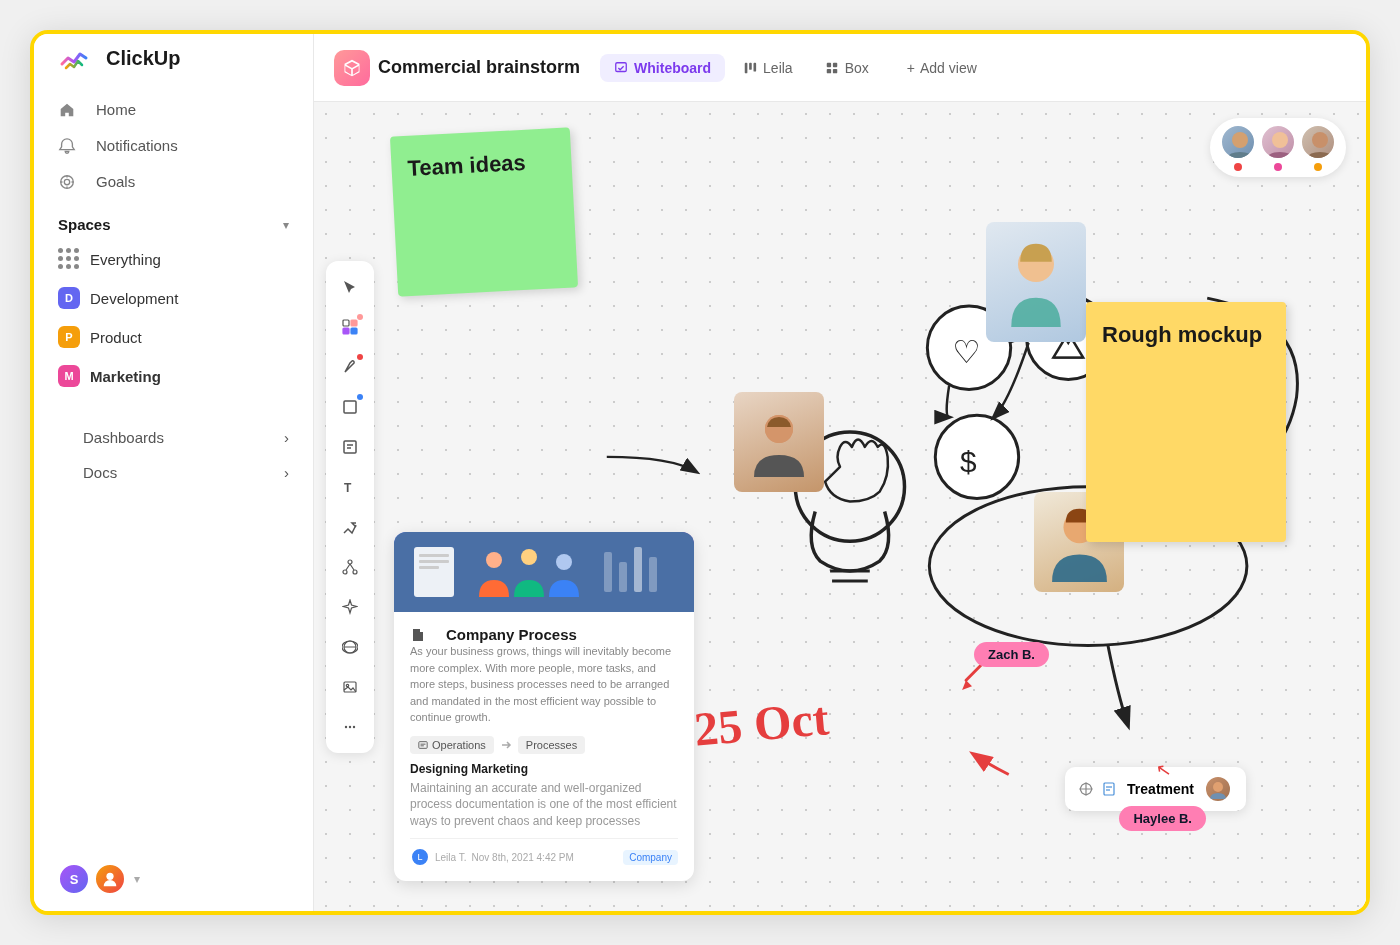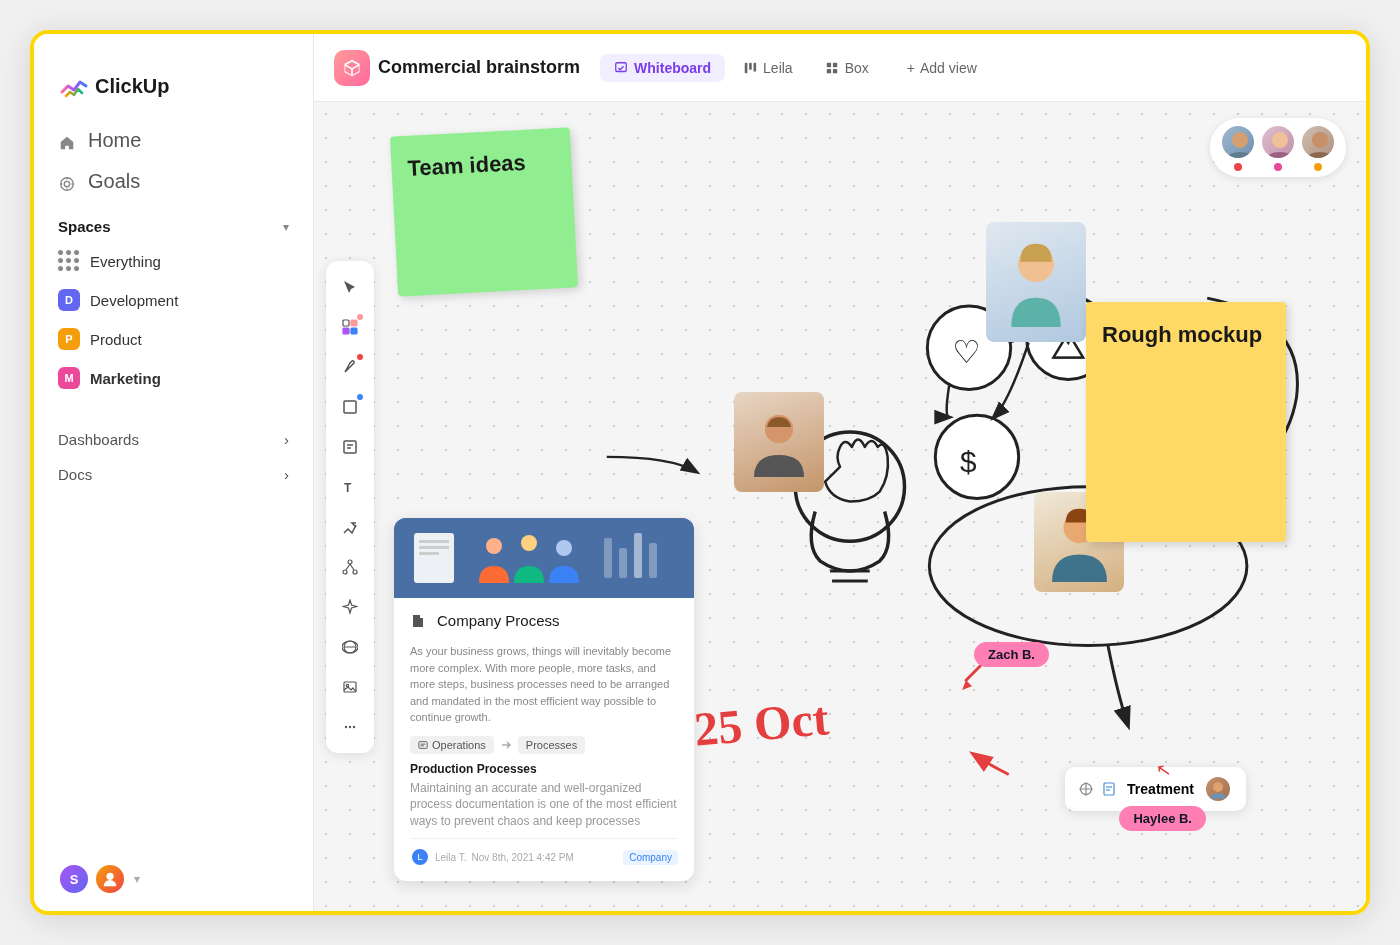--- a/index.html
+++ b/index.html
@@ -28,44 +28,44 @@
       min-width: 280px;
       background: #fff;
       border-right: 1px solid #e8e8e8;
       display: flex;
       flex-direction: column;
       padding: 0;
     }
     .sidebar-logo {
       display: flex;
       align-items: center;
-      gap: 5px;
-      padding: 36px 24px 18px;
+      gap: 16px;
+      padding: 8px 24px 18px;
     }
     .logo-icon {
       width: 32px;
       height: 32px;
     }
     .logo-text {
       font-size: 20px;
       font-weight: 700;
       color: #1a1a1a;
     }
     .sidebar-nav {
       padding: 0 12px;
     }
     .nav-item {
       display: flex;
-      align-items: flex-end;
-      gap: 12px;
+      align-items: flex-start;
+      gap: 20px;
       padding: 9px 12px;
       border-radius: 8px;
       cursor: pointer;
       color: #555;
-      font-size: 20px;
+      font-size: 15px;
       transition: background 0.15s;
     }
     .nav-icon { width: 18px; height: 18px; color: #888; }
     .sidebar-section {
       padding: 16px 24px 6px;
     }
     .section-header {
       display: flex;
       align-items: center;
       justify-content: space-between;
@@ -345,26 +345,26 @@
       display: flex;
       align-items: center;
       justify-content: center;
       overflow: hidden;
     }
     .doc-card-body {
       padding: 14px 16px;
     }
     .doc-card-title {
       font-size: 15px;
-      font-weight: 400;
+      font-weight: 700;
       color: #1a1a1a;
       display: flex;
       align-items: center;
-      gap: 11px;
-      margin-bottom: 14px;
+      gap: 20px;
+      margin-bottom: 0;
     }
     .doc-card-desc {
       font-size: 11px;
       color: #888;
       line-height: 1.5;
       margin-bottom: 10px;
     }
     .doc-card-tags {
       display: flex;
       gap: 6px;
@@ -500,20 +500,27 @@
 
     <div class="sidebar-nav">
       <div class="nav-item">
         <svg class="nav-icon" viewBox="0 0 20 20" fill="currentColor">
             <path d="M10 3L3 9v8h5v-4h4v4h5V9L10 3z"></path>
           </svg>
         <span>Home</span>
       </div>
       <div class="nav-item">
         <svg class="nav-icon" viewBox="0 0 20 20" fill="none" stroke="currentColor" stroke-width="1.5">
+            <path d="M10 2a6 6 0 00-6 6v3l-2 3h16l-2-3V8a6 6 0 00-6-6z"></path>
+            <path d="M10 18a2 2 0 01-2-2h4a2 2 0 01-2 2z"></path>
+          </svg>
+        <span>Notifications</span>
+      </div>
+      <div class="nav-item">
+        <svg class="nav-icon" viewBox="0 0 20 20" fill="none" stroke="currentColor" stroke-width="1.5">
             <circle cx="10" cy="10" r="7"></circle>
             <circle cx="10" cy="10" r="3"></circle>
             <path d="M10 3v2M10 15v2M3 10h2M15 10h2"></path>
           </svg>
         <span>Goals</span>
       </div>
     </div>
 
     <div class="sidebar-section">
       <div class="section-header">
@@ -547,21 +554,21 @@
         <div class="space-badge" style="background: #f59e0b;">P</div>
         <span>Product</span>
       </div>
 
       <div class="space-item active">
         <div class="space-badge" style="background: #ec4899;">M</div>
         <span>Marketing</span>
       </div>
     </div>
 
-    <div class="sidebar-bottom-section" style="margin-top: 16px;">
+    <div class="sidebar-bottom-section" style="margin-top: 16px; margin-left: 25px;">
       <div class="bottom-nav-item">
         <div class="bottom-nav-left">
           <span>Dashboards</span>
         </div>
         <span>›</span>
       </div>
       <div class="bottom-nav-item">
         <div class="bottom-nav-left">
           <span>Docs</span>
         </div>
@@ -875,21 +882,21 @@
                 </svg>
               <span>Operations</span>
             </div>
             <svg viewBox="0 0 12 12" width="12" height="12" fill="none" stroke="#aaa" stroke-width="1.5">
                 <path d="M2 6 h8 M7 3 l3 3-3 3"></path>
               </svg>
             <div class="doc-tag">
               <span>Processes</span>
             </div>
           </div>
-          <div class="doc-section-title">Production Processes</div>
+          <div class="doc-section-title">Designing Marketing</div>
           <div class="doc-section-desc">Maintaining an accurate and well-organized process documentation is one of the most efficient ways to prevent chaos and keep processes</div>
           <div class="doc-footer">
             <div class="doc-footer-left">
               <div class="collab-avatar" style="width:20px; height:20px; background:#3b82f6; display:flex; align-items:center; justify-content:center; font-size:9px; color:#fff; border-radius:50%;">L</div>
               <span>Leila T.</span>
               <span>Nov 8th, 2021 4:42 PM</span>
             </div>
             <div class="company-badge">Company</div>
           </div>
         </div>

